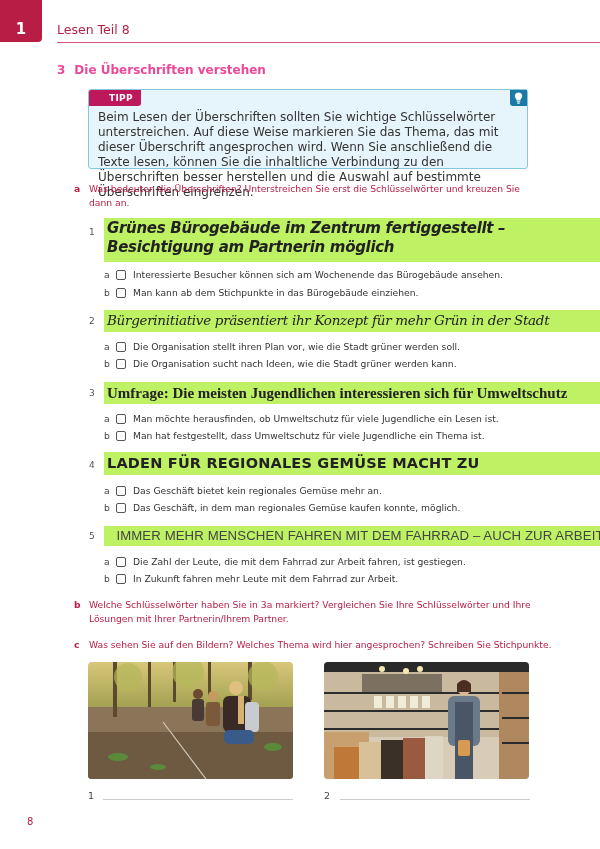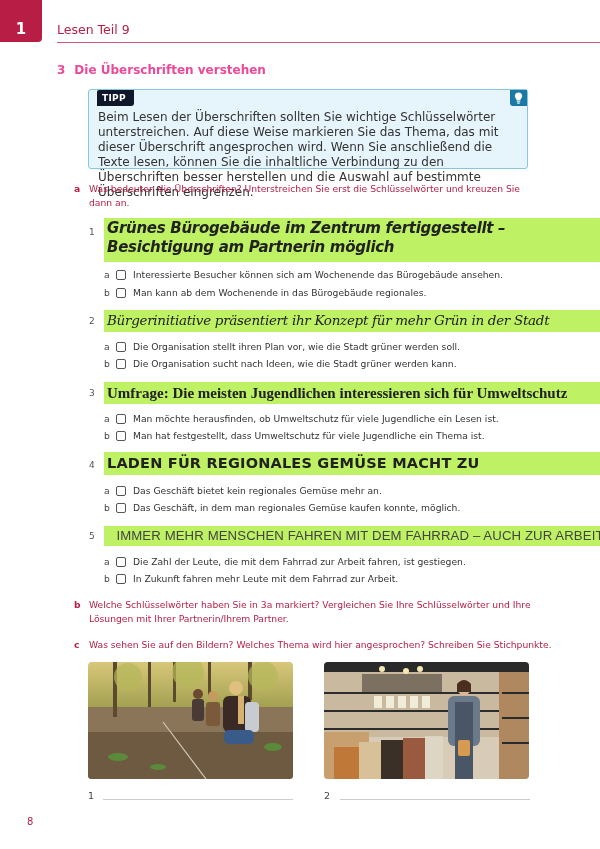--- a/index.html
+++ b/index.html
@@ -4,21 +4,21 @@
 <style>
   html, body { margin: 0; padding: 0; background: #ffffff; }
   body { width: 600px; height: 849px; position: relative; overflow: hidden; font-family: "DejaVu Sans", sans-serif; color: #3a3a3a; }
   .chapter-tab { position: absolute; left: 0; top: 0; width: 42px; height: 42px; background: #b81e45; border-bottom-right-radius: 4px; color: #fff; font-weight: bold; font-size: 15px; display: flex; align-items: flex-end; justify-content: center; padding-bottom: 0; box-sizing: border-box; }
   .chapter-tab span { position: absolute; left: 0; right: 0; top: 20px; text-align: center; }
   .section-title { position: absolute; left: 57px; top: 22px; font-size: 12.5px; color: #b81e45; }
   .header-rule { position: absolute; left: 57px; right: 0; top: 42px; height: 1px; background: #d2587a; }
   .ex-title { position: absolute; left: 57px; top: 63px; font-size: 12px; font-weight: bold; color: #ec4899; }
   .ex-title .num { margin-right: 9px; }
   .tip-box { position: absolute; left: 88px; top: 89px; width: 440px; height: 80px; background: #e6f4fb; border: 1px solid #88c6df; border-radius: 3px; box-sizing: border-box; }
-  .tip-label { position: absolute; left: 8px; top: 0; background: #0f172a; color: #fff; font-weight: bold; font-size: 9px; padding: 3px 8px 3px 5px; border-top-left-radius: 2px; border-bottom-right-radius: 3px; letter-spacing: 0.3px; }
+  .tip-label { position: absolute; left: 0; top: 0; background: #be185d; color: #fff; font-weight: bold; font-size: 9px; padding: 3px 8px 3px 20px; border-top-left-radius: 2px; border-bottom-right-radius: 3px; letter-spacing: 0.3px; }
   .tip-icon { position: absolute; right: 0; top: 0; width: 17px; height: 16px; background: #1b7aa5; border-bottom-left-radius: 3px; display: flex; align-items: center; justify-content: center; }
   .tip-text { position: absolute; left: 9px; top: 20px; right: 8px; font-size: 12px; line-height: 15px; color: #333; }
   .task { position: absolute; left: 74px; font-size: 9.2px; line-height: 14px; color: #b81e45; }
   .task .letter { position: absolute; left: 0; font-weight: bold; color: #b81e45; }
   .task .txt { display: block; padding-left: 15px; width: 450px; }
   .headline-row { position: absolute; left: 89px; }
   .headline-row .n { position: absolute; left: 0; font-size: 9px; color: #555; }
   .headline { position: absolute; left: 15px; width: 509px; background: #bef264; color: #222; box-sizing: border-box; padding-left: 3px; }
   .h1 { font-family: "DejaVu Sans", sans-serif; font-style: italic; font-weight: bold; font-size: 15px; line-height: 19px; padding-top: 1px; height: 44px; letter-spacing: -0.3px; }
   .h2 { font-family: "DejaVu Serif", serif; font-style: italic; font-size: 13.5px; line-height: 21px; height: 22px; letter-spacing: -0.3px; }
@@ -32,21 +32,21 @@
   .answer-row { position: absolute; top: 790px; font-size: 9.5px; color: #444; }
   .answer-line { position: absolute; top: 799px; height: 1px; background: #cccccc; }
   .page-num { position: absolute; left: 27px; top: 816px; font-size: 10px; color: #b81e45; }
 </style>
 </head>
 <body>
 
 <div class="chapter-tab">
   <span>1</span>
 </div>
-<div class="section-title">Lesen Teil 9</div>
+<div class="section-title">Lesen Teil 8</div>
 <div class="header-rule"></div>
 
 <div class="ex-title">
   <span class="num">3</span><span>Die Überschriften verstehen</span>
 </div>
 
 <div class="tip-box">
   <div class="tip-label">TIPP</div>
   <div class="tip-icon">
     <svg width="9" height="12" viewBox="0 0 9 12">
@@ -71,21 +71,21 @@
   </div>
 </div>
 <div class="option" style="top:268px;">
   <span class="ol">a</span>
   <span class="cb"></span>
   <span>Interessierte Besucher können sich am Wochenende das Bürogebäude ansehen.</span>
 </div>
 <div class="option" style="top:286px;">
   <span class="ol">b</span>
   <span class="cb"></span>
-  <span>Man kann ab dem Wochenende in das Bürogebäude regionales.</span>
+  <span>Man kann ab dem Stichpunkte in das Bürogebäude einziehen.</span>
 </div>
 
 <div class="headline-row" style="top:310px;">
   <span class="n" style="top:6px;">2</span>
   <div class="headline h2" style="top:0;">Bürgerinitiative präsentiert ihr Konzept für mehr Grün in der Stadt</div>
 </div>
 <div class="option" style="top:340px;">
   <span class="ol">a</span>
   <span class="cb"></span>
   <span>Die Organisation stellt ihren Plan vor, wie die Stadt grüner werden soll.</span>

